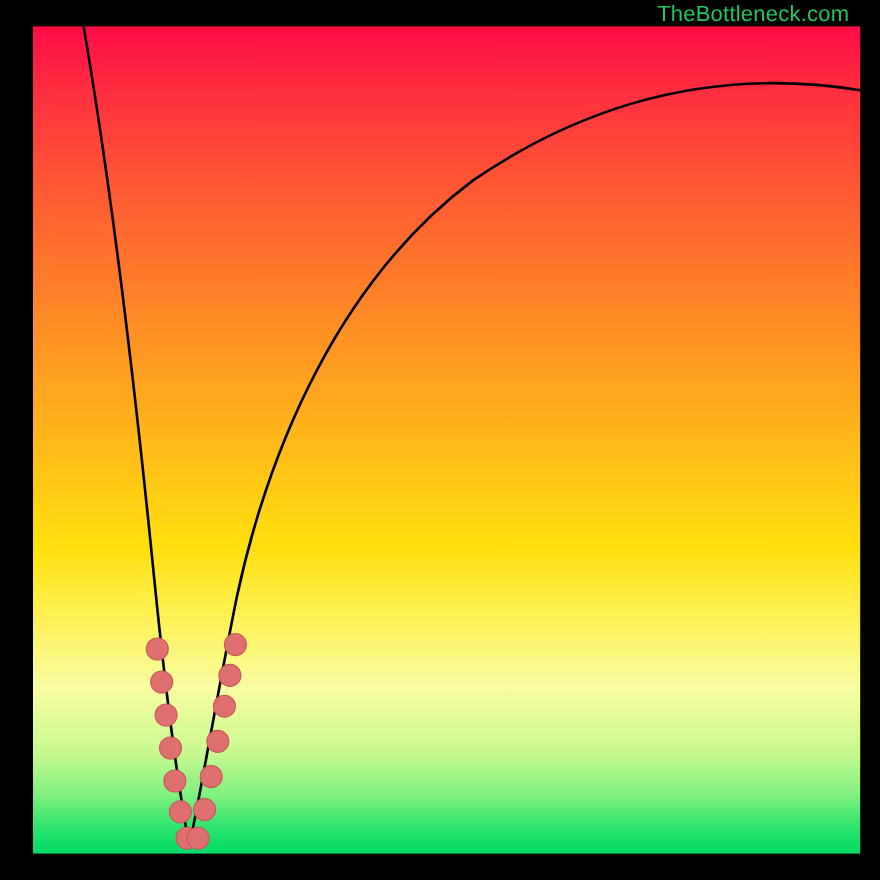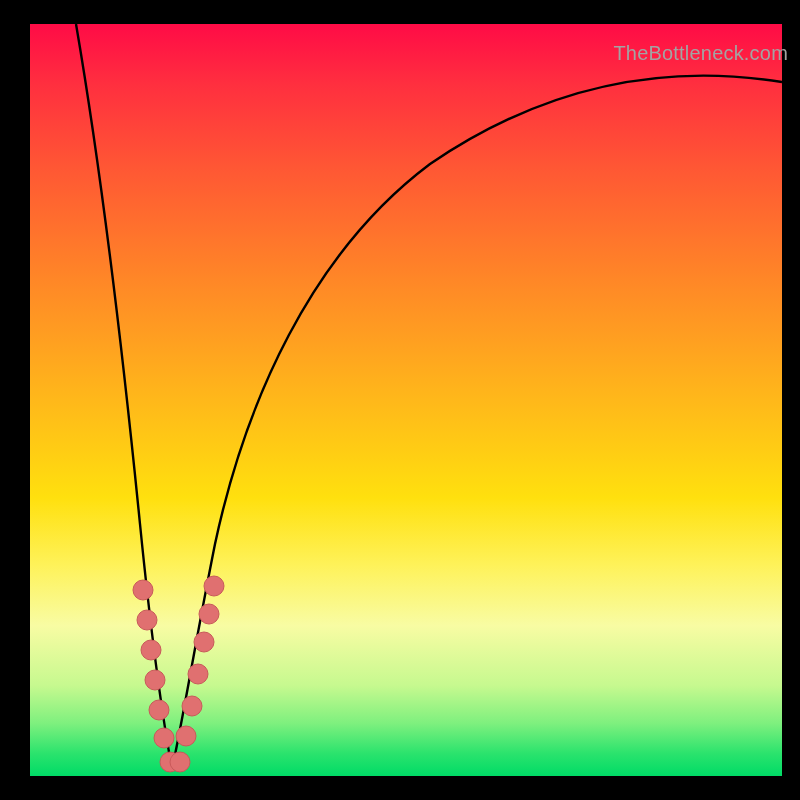--- a/index.html
+++ b/index.html
@@ -40,26 +40,25 @@
     );
   }
   svg.curves {
     position: absolute;
     left: 0; top: 0;
     width: 100%; height: 100%;
   }
   .watermark {
     position: absolute;
     top: 2px;
-    right: 12px;
-    color: #a3a3a3;
+    right: 28px;
+    color: #22c55e;
     font-size: 20px;
     font-weight: 500;
     letter-spacing: 0.2px;
-    margin-top: 40px;
   }
 </style>
 </head>
 <body>
 
 <div class="frame">
   <div class="plot">
     <svg class="curves" viewBox="0 0 752 752" preserveAspectRatio="none">
 
       <path d="M 46 0

